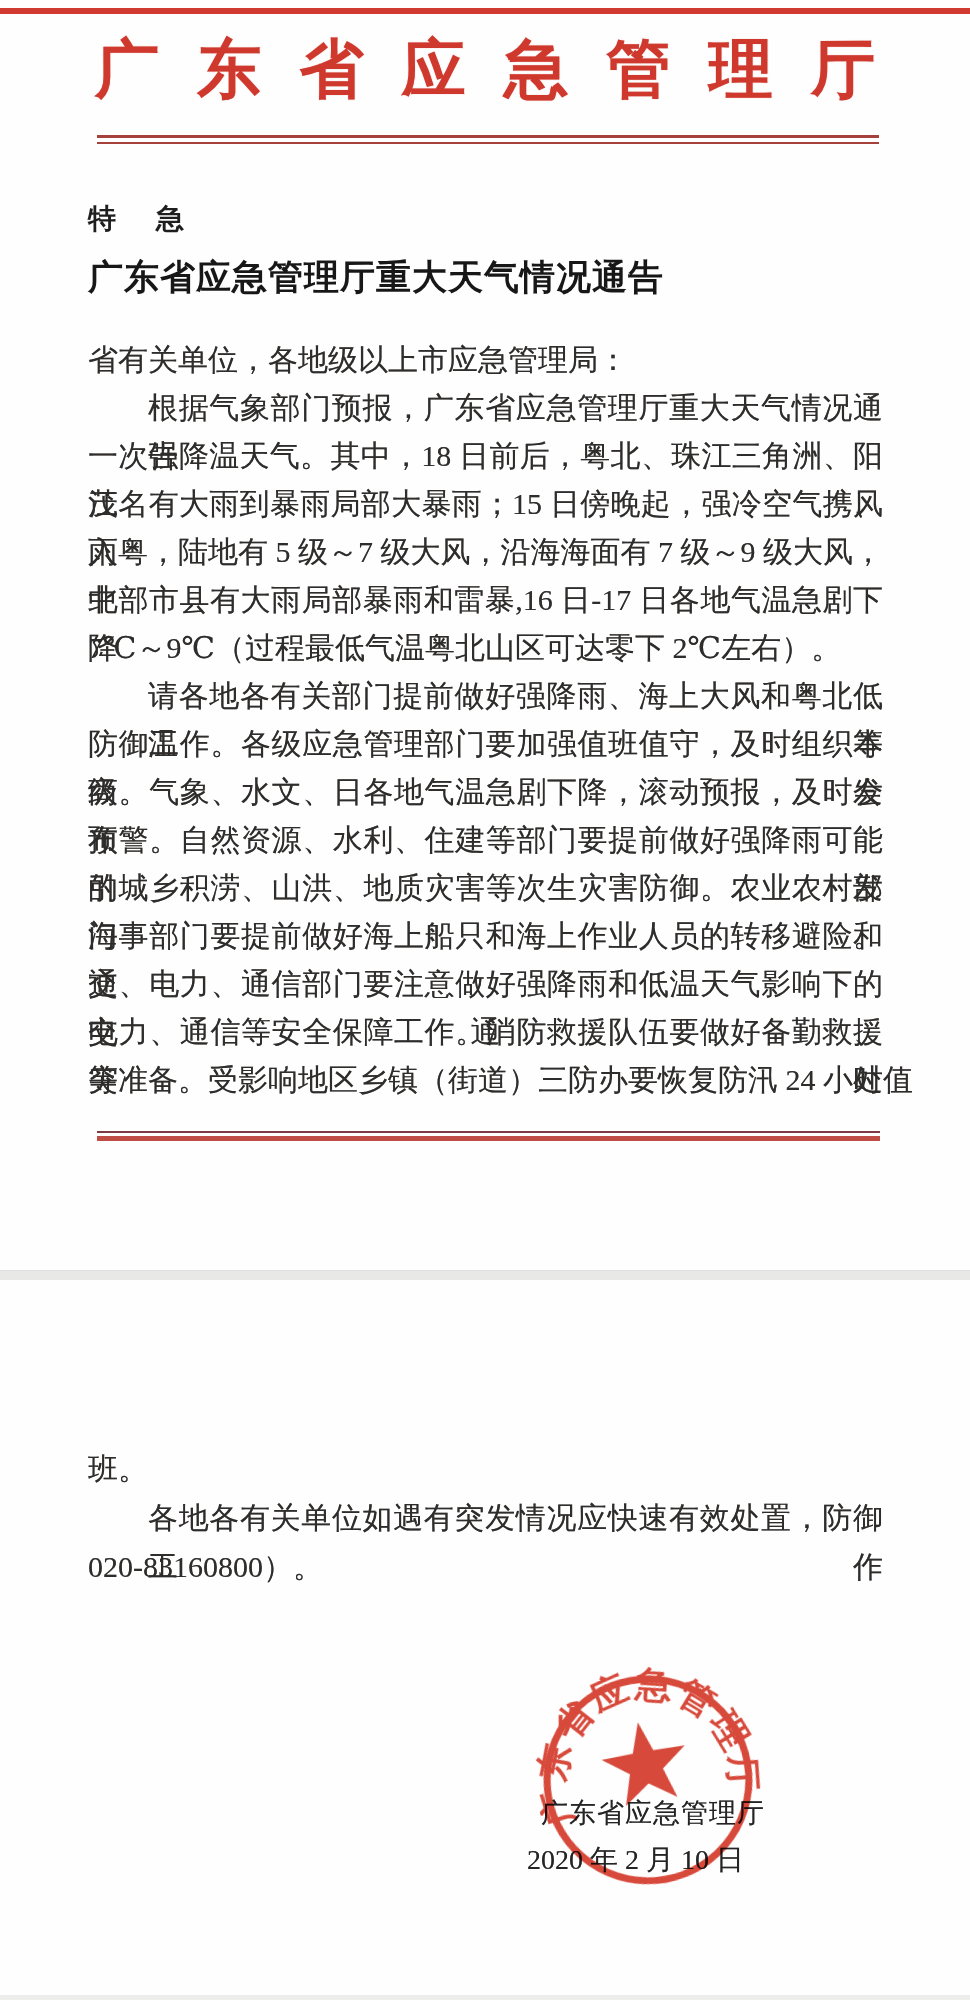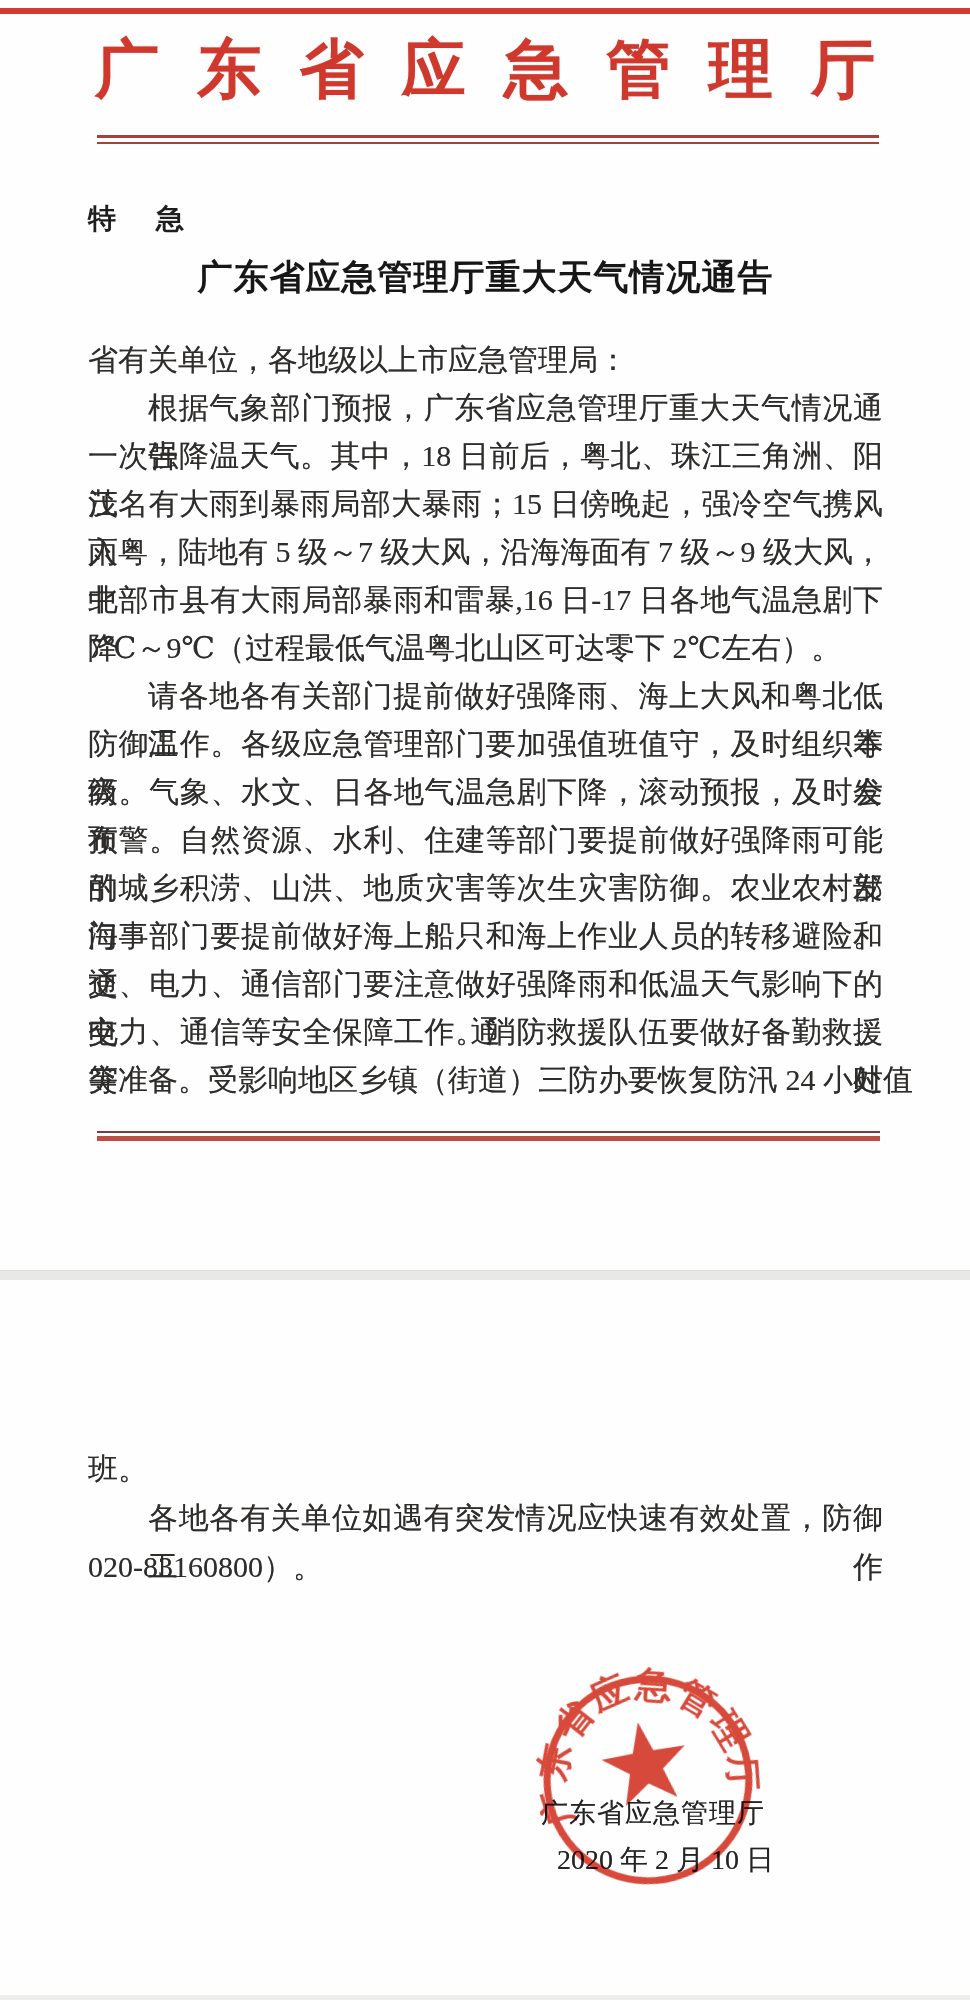--- a/index.html
+++ b/index.html
@@ -20,41 +20,41 @@
   .lh-rule1{position:absolute;left:97px;top:127px;width:782px;height:3px;background:#a5403a;}
   .lh-rule2{position:absolute;left:97px;top:134px;width:782px;height:2px;background:#a5403a;}
   .urgent{
     position:absolute;left:88px;top:192px;
     font-size:28px;font-weight:bold;color:#1e1e1e;
     font-family:"Liberation Sans","DejaVu Sans",sans-serif;
     letter-spacing:6px;
   }
   .title{
     position:absolute;left:88px;top:246px;width:795px;margin:0;
-    font-size:35px;font-weight:bold;text-align:center;color:#171717;
+    font-size:35px;font-weight:bold;color:#171717;
     letter-spacing:1px;
   }
   .bodyblock{position:absolute;left:88px;width:795px;font-size:30px;}
   .p1{top:328px;}
   .p2{top:1436px;}
   .p1 .bline{height:48px;line-height:48px;}
   .p2 .bline{height:49px;line-height:49px;}
   .bline{white-space:nowrap;text-shadow:0 0 .6px rgba(30,30,30,.5);}
   .bline.j{white-space:normal;text-align:justify;text-align-last:justify;}
   .bline.ind{padding-left:60px;}
   .end-rule1{position:absolute;left:97px;top:1123px;width:783px;height:2px;background:#7d3a43;}
   .end-rule2{position:absolute;left:97px;top:1128px;width:783px;height:5px;background:#bf4d46;}
   .pagesep{position:absolute;left:0;top:1262px;width:970px;height:9px;background:#e8e8e6;border-top:1px solid #dededc;}
   .sig-org{
     position:absolute;left:541px;top:1787px;
     font-size:27px;color:#242424;letter-spacing:1px;white-space:nowrap;
     text-shadow:0 0 .6px rgba(30,30,30,.5);
   }
   .sig-date{
-    position:absolute;left:557px;top:1833px;
+    position:absolute;left:527px;top:1833px;
     font-size:28px;color:#242424;white-space:nowrap;
     text-shadow:0 0 .6px rgba(30,30,30,.5);
   }
   .seal{
     position:absolute;left:536px;top:1660px;width:224px;height:224px;
     transform:rotate(-10deg);
     mix-blend-mode:multiply;opacity:.88;
     filter:blur(.4px);
   }
   .bottomstrip{position:absolute;left:0;top:1987px;width:970px;height:13px;background:#ededec;}

